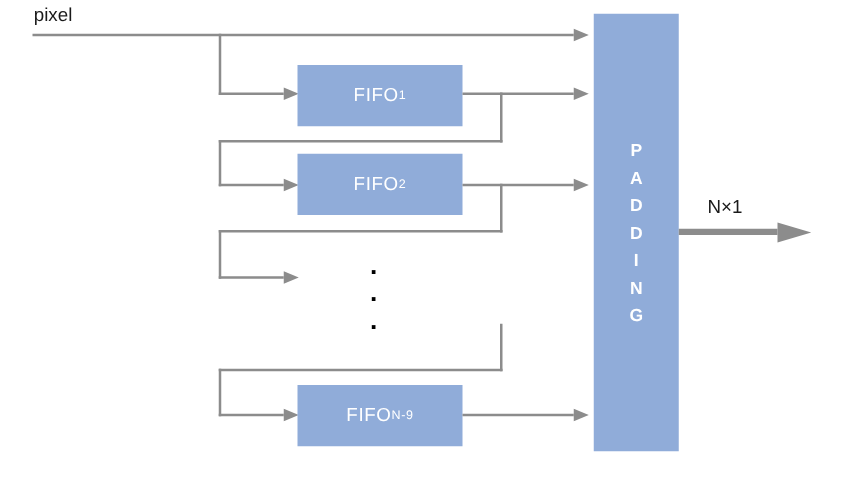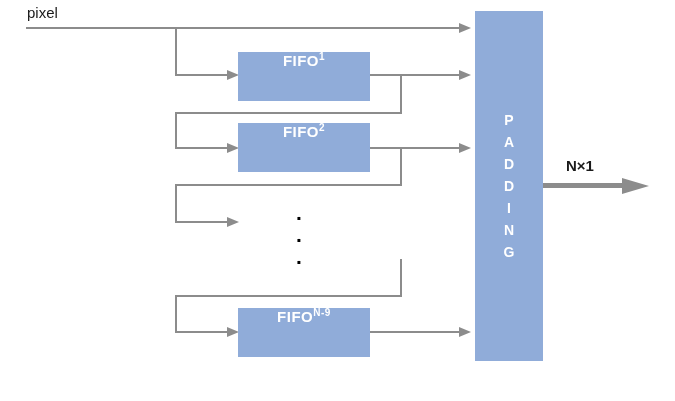--- a/index.html
+++ b/index.html
@@ -18,22 +18,22 @@
   }
   .hline{position:absolute;height:2px;background:var(--connector);}
   .vline{position:absolute;width:2px;background:var(--connector);}
   .arrhead{
     position:absolute;width:0;height:0;
     border-top:5px solid transparent;border-bottom:5px solid transparent;
     border-left:12px solid var(--connector);
   }
   .block{
     position:absolute;background:var(--block-fill);color:var(--block-text);
-    display:flex;justify-content:center;
-    font-weight:bold;font-size:15px;letter-spacing:0.5px;
+    display:flex;align-items:center;justify-content:center;
+    font-weight:normal;font-size:15px;letter-spacing:0.5px;
   }
   .block sub{font-size:10px;line-height:1;}
   .padding-block{
     position:absolute;background:var(--block-fill);color:var(--block-text);
     display:flex;flex-direction:column;align-items:center;justify-content:center;
     gap:6px;font-weight:bold;font-size:14px;
   }
   .padding-block span{line-height:16px;}
   .dot{
     position:absolute;font-size:21px;font-weight:bold;color:#000;line-height:20px;
@@ -108,17 +108,17 @@
   <div class="padding-block" style="left:475px;top:11px;width:68px;height:350px;">
     <span>P</span>
     <span>A</span>
     <span>D</span>
     <span>D</span>
     <span>I</span>
     <span>N</span>
     <span>G</span>
   </div>
 
-  <div class="lbl" style="left:566px;top:157px;font-weight:bold;">N×1</div>
+  <div class="lbl" style="left:566px;top:157px;">N×1</div>
   <div class="out-body" style="left:543px;top:183px;width:79px;"></div>
   <div class="out-head" style="left:622px;top:178px;"></div>
 
 </div>
 
 </body></html>

